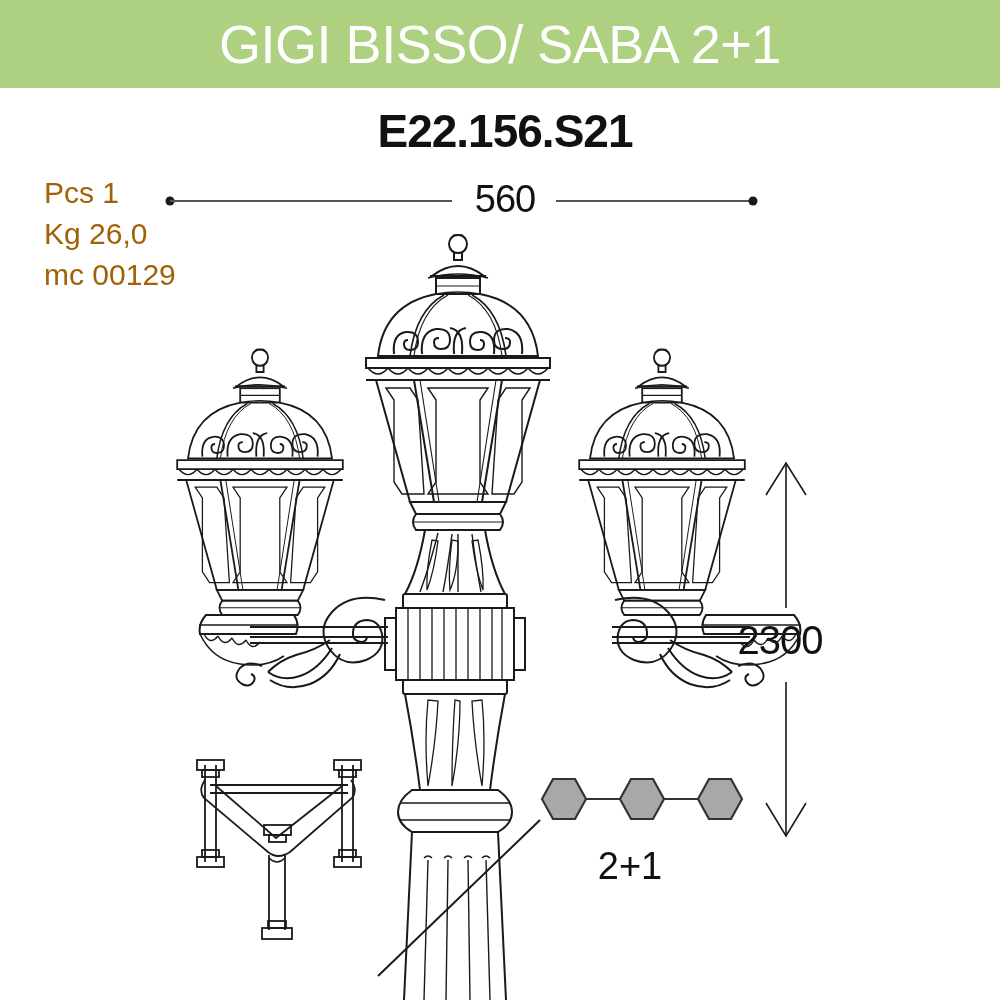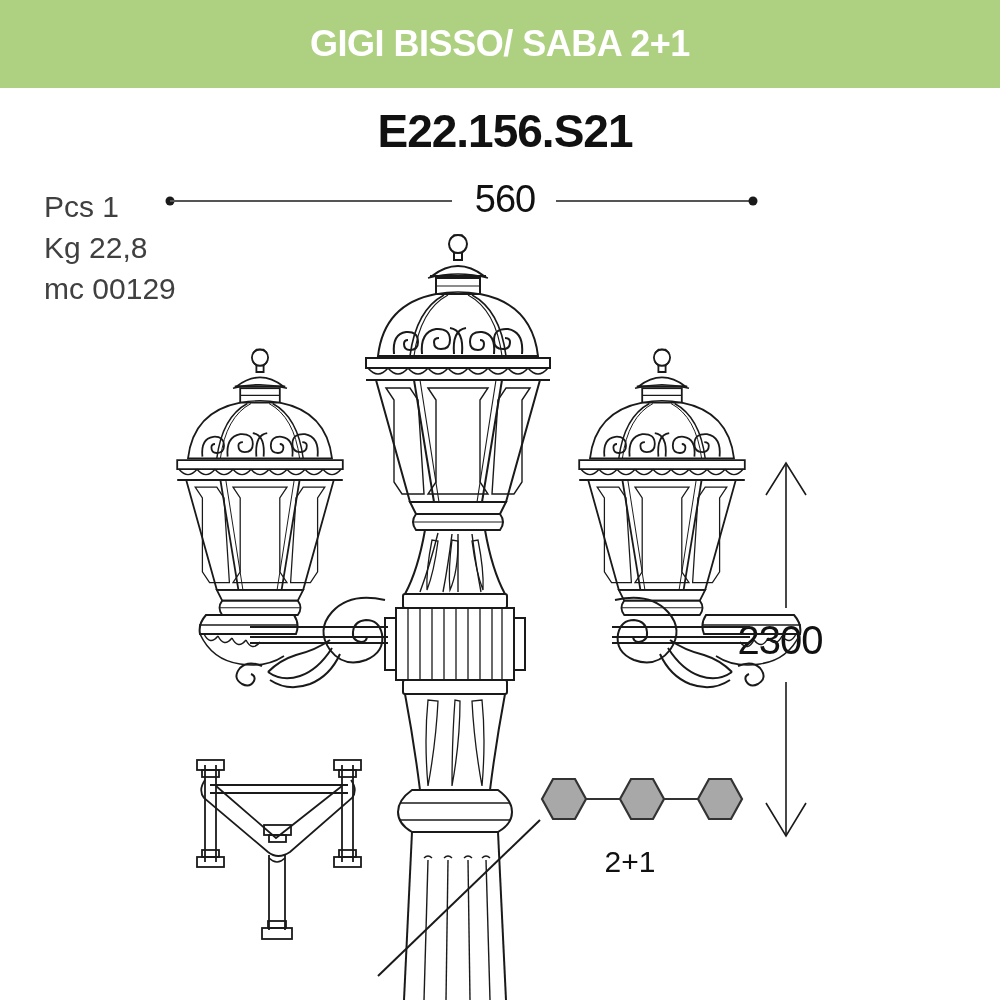--- a/index.html
+++ b/index.html
@@ -29,45 +29,45 @@
   }
   #banner-title {
     position: absolute;
     left: 0;
     top: 0;
     width: 1000px;
     height: 88px;
     line-height: 88px;
     text-align: center;
     color: #ffffff;
-    font-size: 36px;
-    font-weight: 700;
+    font-size: 54px;
+    font-weight: 400;
     letter-spacing: -0.5px;
     white-space: nowrap;
   }
   
   #model-code {
     position: absolute;
     left: 0;
     top: 104px;
     width: 1010px;
     text-align: center;
     font-size: 46px;
     font-weight: 700;
     color: #111111;
     letter-spacing: -1px;
   }
   
   #spec-block {
     position: absolute;
     left: 44px;
-    top: 186px;
+    top: 172px;
     font-size: 30px;
     line-height: 41px;
-    color: #404040;
+    color: #a16207;
     white-space: nowrap;
   }
   #spec-block div { font-weight: 400; }
   
   #dim-width-label {
     position: absolute;
     left: 0;
     top: 178px;
     width: 1010px;
     text-align: center;
@@ -88,21 +88,21 @@
     font-weight: 400;
     letter-spacing: -1px;
   }
   
   #config-label {
     position: absolute;
     left: 540px;
     top: 845px;
     width: 180px;
     text-align: center;
-    font-size: 30px;
+    font-size: 38px;
     color: #111111;
     font-weight: 400;
   }
   svg { display: block; }
   .drawing {
     position: absolute;
     left: 0;
     top: 0;
     width: 1000px;
     height: 1000px;
@@ -115,21 +115,21 @@
 <div id="sheet">
 
   <div id="banner">
     <div id="banner-title">GIGI BISSO/ SABA 2+1</div>
   </div>
 
   <div id="model-code">E22.156.S21</div>
 
   <div id="spec-block">
     <div>Pcs 1</div>
-    <div>Kg 22,8</div>
+    <div>Kg 26,0</div>
     <div>mc 00129</div>
   </div>
 
   <div id="dim-width-label">560</div>
 
   <div id="dim-height-label">2300</div>
 
   <div id="config-label">2+1</div>
 
   <svg class="drawing" viewBox="0 0 1000 1000">

